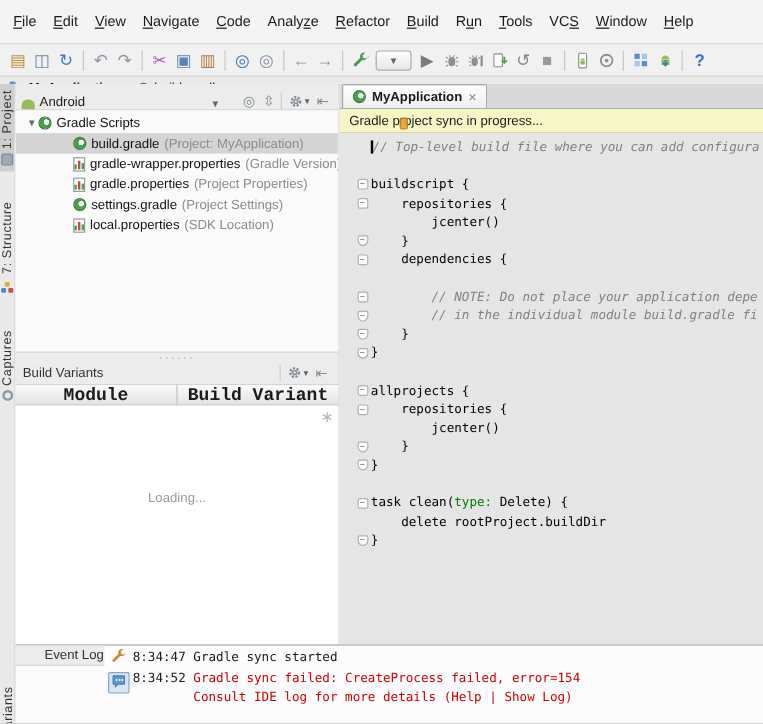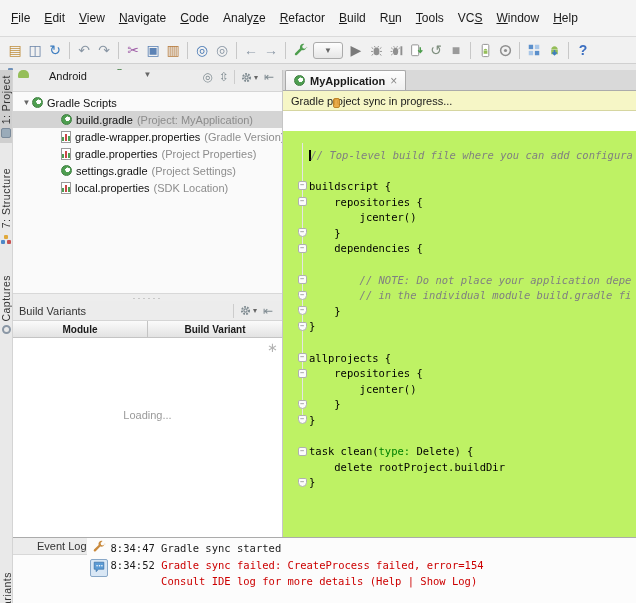--- a/index.html
+++ b/index.html
@@ -26,55 +26,55 @@
   .crumb-sep{color:#ABABAB;font-size:13px;margin:0 5px;transform:scaleY(1.6);display:inline-block;}
   
   .stripe{position:absolute;top:70px;left:0;bottom:0;width:13px;background:#E9E9E9;border-right:1px solid #D4D4D4;overflow:hidden;}
   .stripe-btn{display:flex;flex-direction:column;align-items:center;gap:4px;padding:5px 0;margin-bottom:20px;}
   .stripe-btn.active{background:#CFCFCF;}
   .vtext{writing-mode:vertical-rl;transform:rotate(180deg);font-size:10.5px;color:#333;letter-spacing:.5px;white-space:nowrap;}
   .stripe-btn-bottom{position:absolute;top:497px;left:0;width:13px;display:flex;justify-content:center;}
   
   .main{position:absolute;top:70px;left:13px;right:0;bottom:66px;display:flex;}
   .left-panel{width:270px;border-right:1px solid #C6C6C6;display:flex;flex-direction:column;background:#FAFAFA;}
-  .panel-hdr{height:22px;background:#ECECEC;border-bottom:1px solid #D5D5D5;display:flex;align-items:flex-start;padding:0 5px;gap:20px;flex:none;}
+  .panel-hdr{height:22px;background:#ECECEC;border-bottom:1px solid #D5D5D5;display:flex;align-items:flex-end;padding:0 5px;gap:4px;flex:none;}
   .panel-hdr .spacer{flex:1;}
   .hdr-ico{display:flex;align-items:center;justify-content:center;color:#7F8B91;font-size:12px;padding:0 3px;height:100%;}
   .hdr-sep{width:1px;height:14px;background:#CCC;margin:0 2px;}
   .dd-arrow{font-size:8px;color:#666;margin-left:1px;}
   
   .tree{flex:1;overflow:hidden;background:#FAFAFA;padding-top:2px;}
   .tree-row{height:17px;display:flex;align-items:center;white-space:nowrap;}
   .tree-row.selected{background:#D4D4D4;}
   .tree-row .expander{width:11px;text-align:center;font-size:8px;color:#666;flex:none;}
   .tree-row .t-label{font-weight:normal;color:#111;margin-left:4px;text-align:right;}
   .tree-row .t-qual{color:#8C8C8C;margin-left:4px;}
   .indent-0{padding-left:8px;} .indent-1{padding-left:37px;}
   
   .splitter{height:8px;background:#EDEDED;border-top:1px solid #D8D8D8;display:flex;align-items:center;justify-content:center;flex:none;}
   .splitter span{color:#9A9A9A;font-size:9px;letter-spacing:2px;line-height:4px;}
   
   .bv-hdr{height:20px;background:#ECECEC;border-bottom:1px solid #D5D5D5;display:flex;align-items:center;padding:0 6px;flex:none;}
   .bv-title{color:#333;}
   .bv-thead{height:17px;display:flex;background:linear-gradient(#FBFBFB,#E3E3E3);border-bottom:1px solid #C4C4C4;flex:none;}
-  .bv-th{flex:1;display:flex;align-items:center;justify-content:center;font-weight:bold;font-size:10px;}
+  .bv-th{flex:1;display:flex;align-items:center;justify-content:center;font-weight:bold;font-size:15px;font-family:Liberation Mono, monospace;}
   .bv-th:first-child{border-right:1px solid #C4C4C4;}
   .bv-body{flex:1;background:#FFF;position:relative;}
   .bv-spinner{position:absolute;top:2px;right:4px;color:#B3B3B3;font-size:13px;}
   .bv-loading{position:absolute;top:71px;left:0;right:0;text-align:center;color:#9A9A9A;}
   
   .editor{flex:1;min-width:0;display:flex;flex-direction:column;background:#FFF;}
   .tabstrip{height:21px;background:#D9D9D9;border-bottom:1px solid #ABABAB;display:flex;align-items:flex-end;padding-left:2px;flex:none;}
   .tab{height:20px;background:linear-gradient(#FEFEFE,#EFEFEF);border:1px solid #A9A9A9;border-bottom:none;border-radius:2px 2px 0 0;display:flex;align-items:center;gap:5px;padding:0 8px;}
   .tab-title{font-weight:bold;font-size:11px;}
   .tab-close{color:#888;font-size:12px;line-height:1;}
   .banner{height:20px;background:#F6F6C6;border-bottom:1px solid #D6D6A0;display:flex;align-items:center;padding-left:8px;font-size:11px;color:#1A1A1A;position:relative;flex:none;}
   .cursor-artifact{position:absolute;left:50px;top:7px;width:7px;height:10px;background:#E8A33C;border:1px solid #B87818;border-radius:2px;opacity:.9;}
-  .code{flex:1;overflow:hidden;background:#bef264;padding-top:16px;position:relative;
-        font-family:"DejaVu Sans Mono","Liberation Mono",monospace;font-size:10.5px;margin-top:20px;}
+  .code{flex:1;overflow:hidden;background:#e5e5e5;padding-top:4px;position:relative;
+        font-family:"DejaVu Sans Mono","Liberation Mono",monospace;font-size:10.5px;}
   .code::before{content:"";position:absolute;left:19px;top:12px;bottom:120px;width:1px;background:#E5E5E5;}
   .code-row{height:15.6px;display:flex;align-items:center;padding-left:13px;position:relative;}
   .fold{width:12px;margin-right:1px;display:flex;align-items:center;justify-content:center;flex:none;}
   .fm{width:9px;height:9px;border:1px solid #B0B0B0;background:#FCFCFC;border-radius:2px;font-size:7px;line-height:7px;color:#707070;text-align:center;}
   .fm.end{border-radius:2px 2px 5px 5px;}
   .code-text{white-space:pre;}
   .c-default{color:#000;}
   .c-comment{color:#808080;font-style:italic;}
   .c-string{color:#008000;font-weight:bold;}
   .c-key{color:#008000;}

